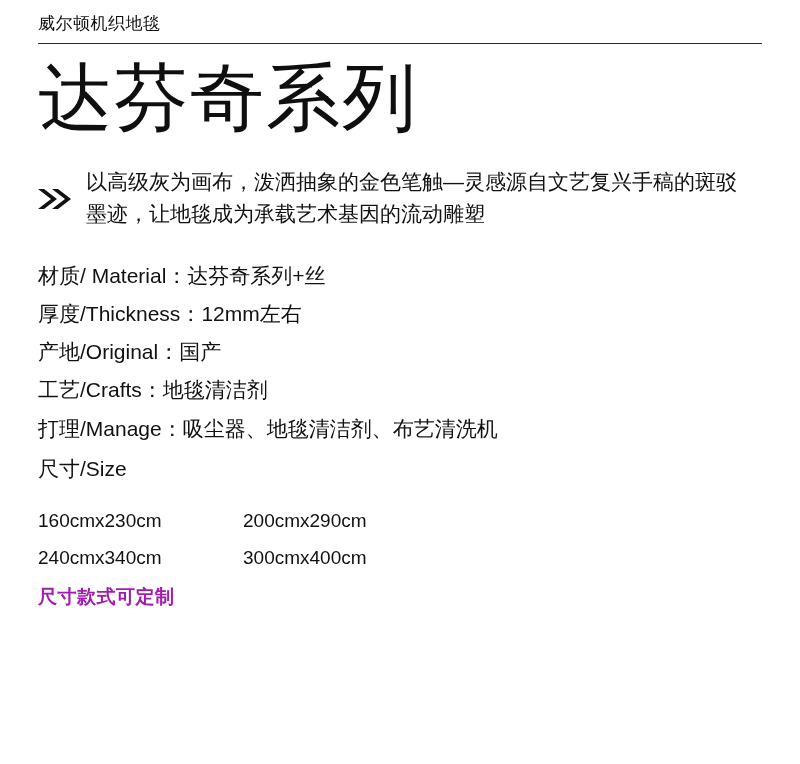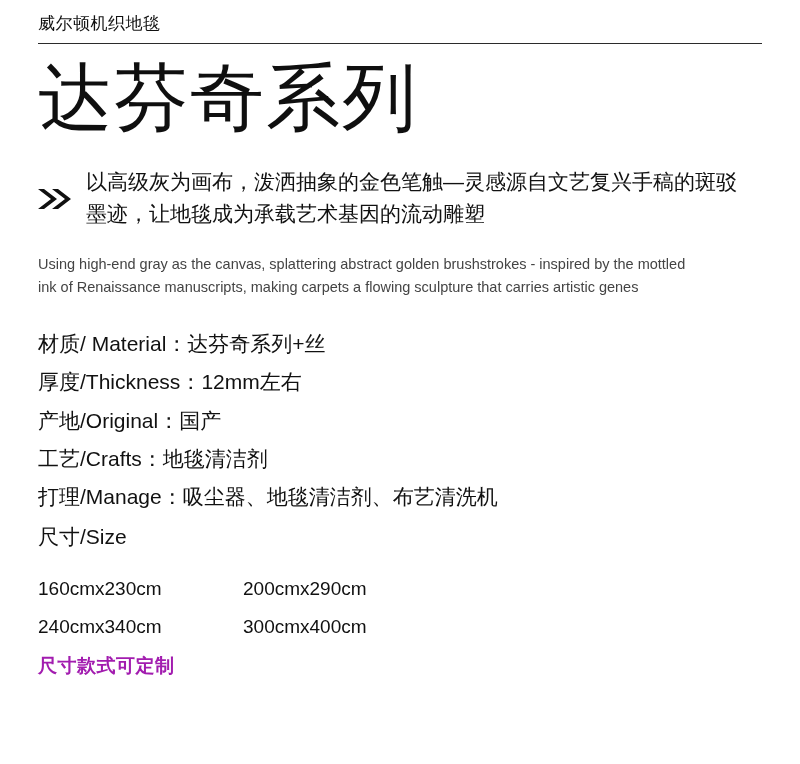--- a/index.html
+++ b/index.html
@@ -116,21 +116,20 @@
   <div class="tagline-block">
     <span class="chevrons">
       <svg width="34" height="24" viewBox="0 0 34 24" xmlns="http://www.w3.org/2000/svg">
         <polygon points="0,2 13,12 0,22 6,22 19,12 6,2" fill="#111111"></polygon>
         <polygon points="14,2 27,12 14,22 20,22 33,12 20,2" fill="#111111"></polygon>
       </svg>
     </span>
     <div class="tagline-cn">以高级灰为画布，泼洒抽象的金色笔触—灵感源自文艺复兴手稿的斑驳墨迹，让地毯成为承载艺术基因的流动雕塑</div>
   </div>
 
-  <div class="tagline-en">Using high-end gray as the canvas, splattering abstract golden brushstrokes - inspired by the mottled ink of Renaissance manuscripts, making carpets a flowing sculpture that carries artistic genes</div>
 
   <div class="specs">
     <div class="spec-row">
       <span>材质/ Material：</span><span>达芬奇系列+丝</span>
     </div>
     <div class="spec-row">
       <span>厚度/Thickness：</span><span>12mm左右</span>
     </div>
     <div class="spec-row">
       <span>产地/Original：</span><span>国产</span>

